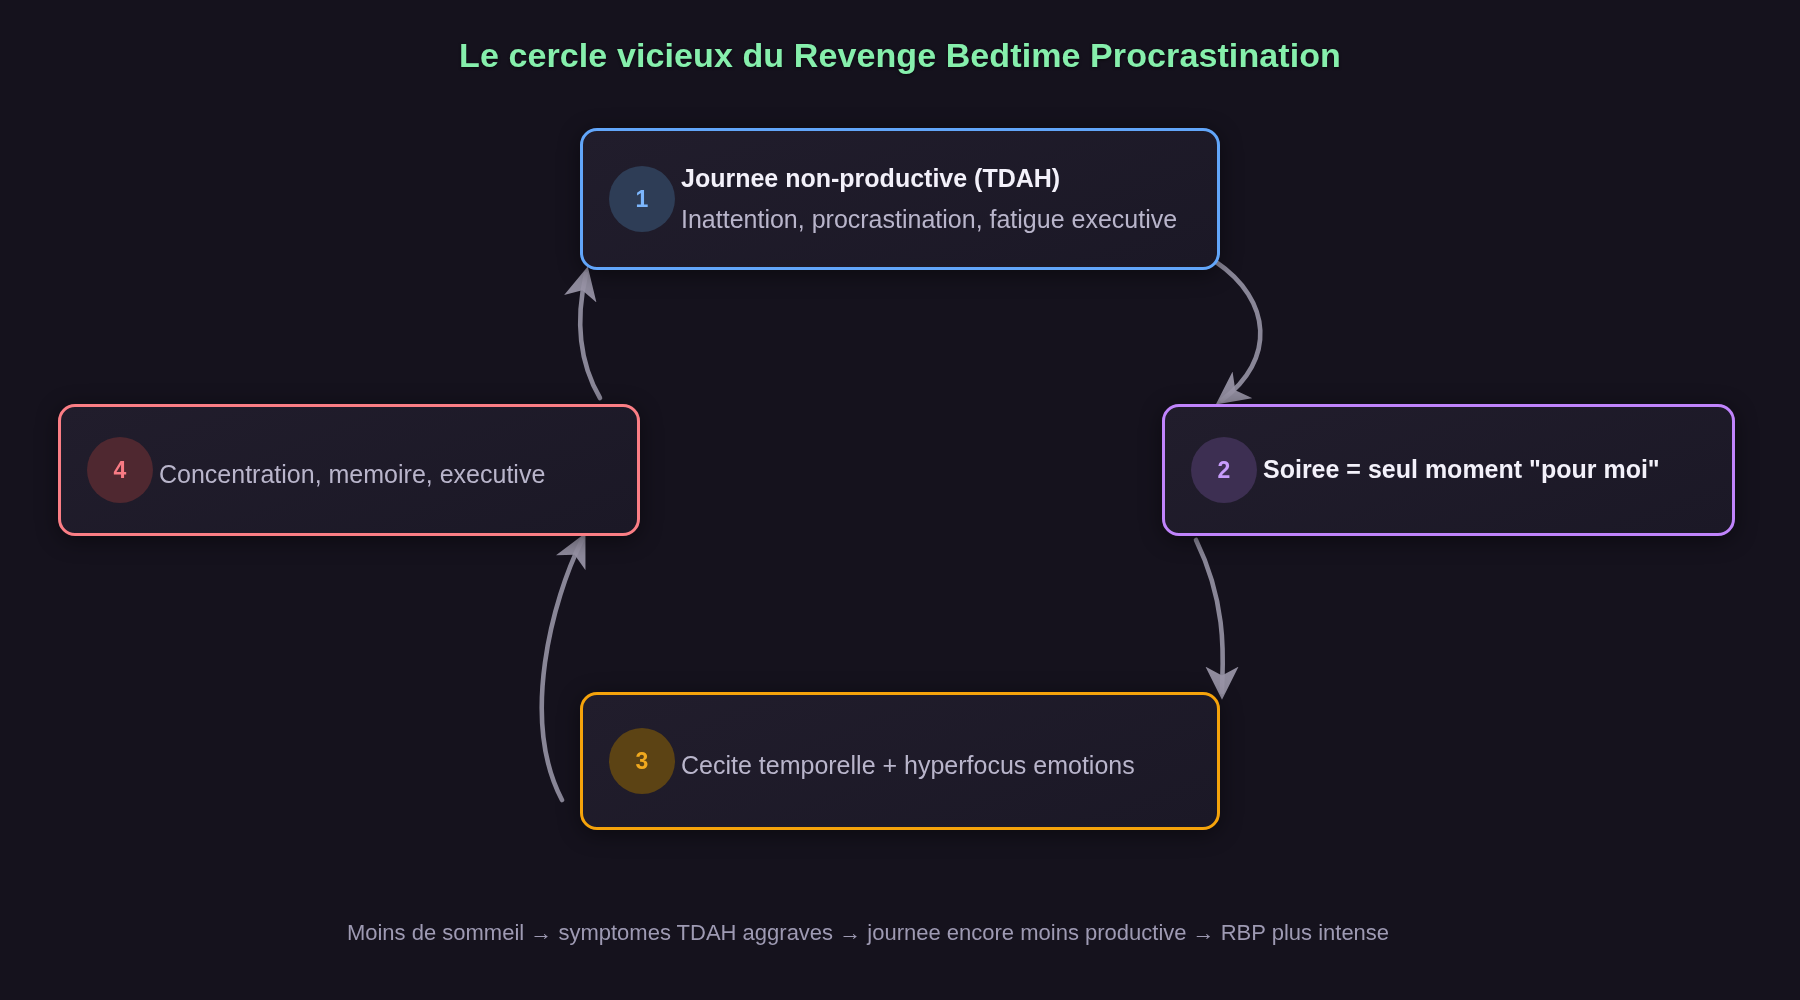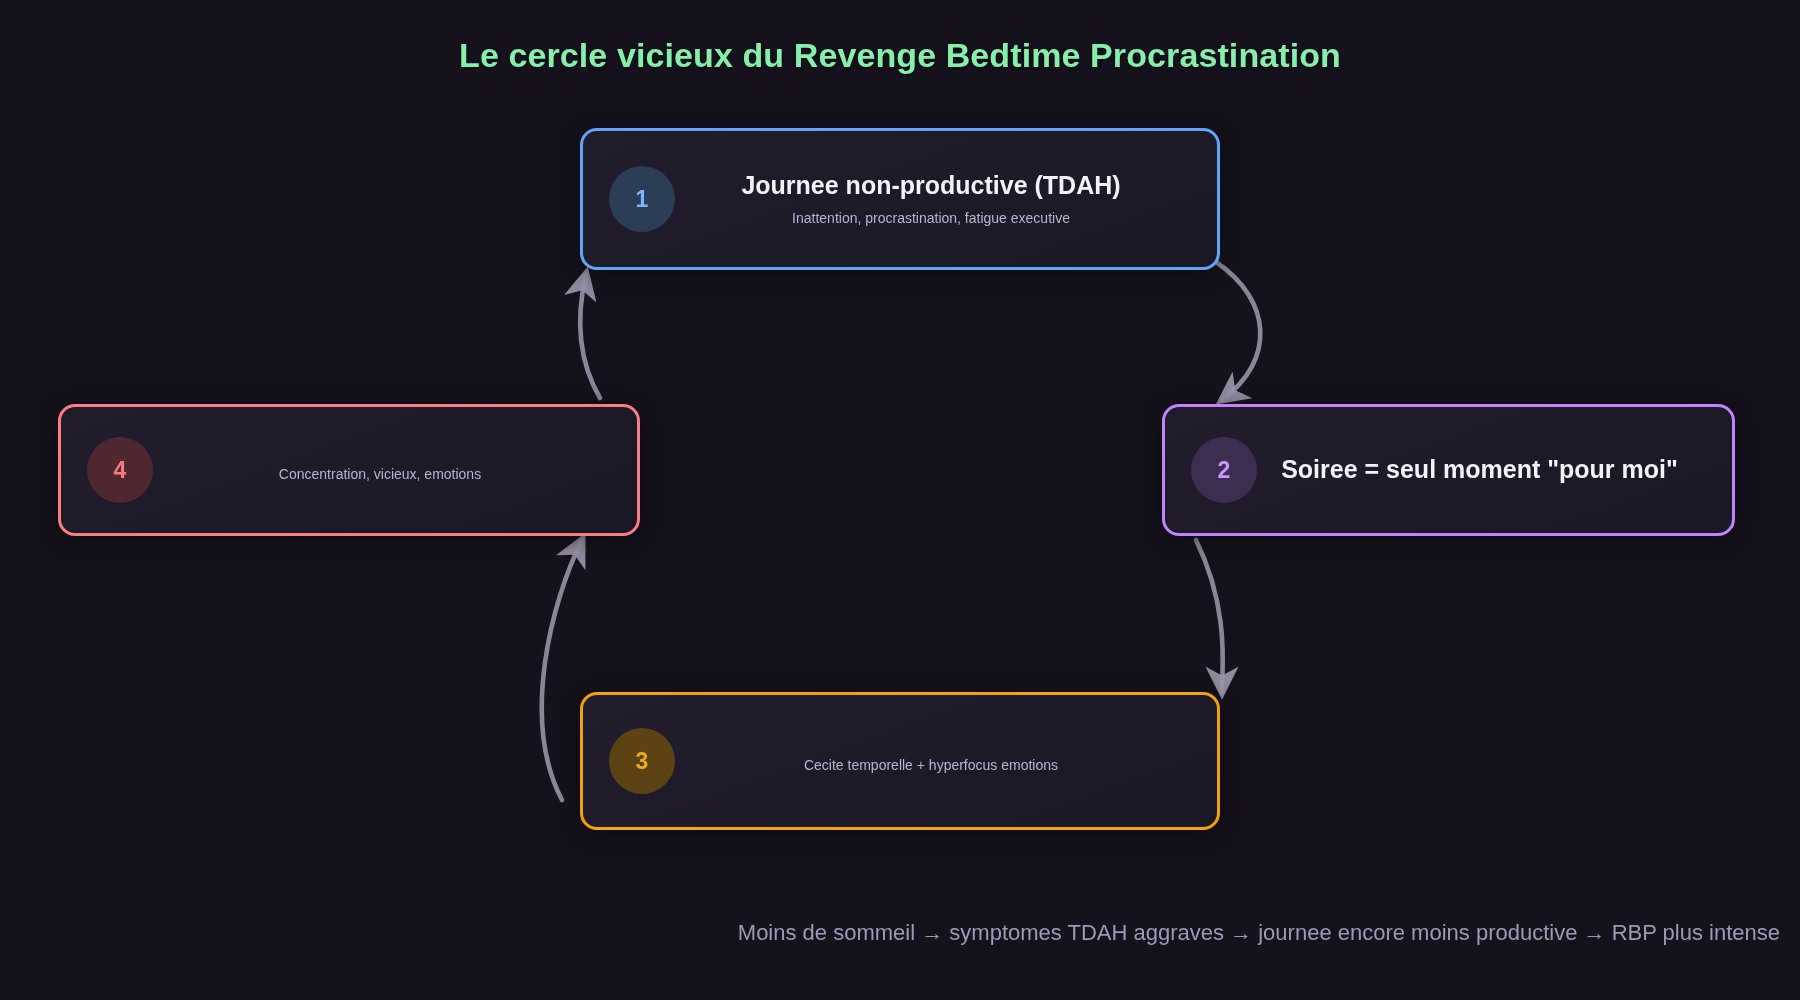--- a/index.html
+++ b/index.html
@@ -52,32 +52,31 @@
     flex: 0 0 auto;
     width: 66px; height: 66px;
     border-radius: 50%;
     display: flex; align-items: center; justify-content: center;
     font-size: 23px;
     font-weight: bold;
     margin-right: 6px;
   }
   .card-text {
     flex: 1 1 auto;
-    text-align: center;
     padding-right: 10px;
   }
   .card-title {
     font-size: 25px;
     font-weight: bold;
     color: #f3f1fa;
     line-height: 1.25;
     white-space: nowrap;
   }
   .card-sub {
-    font-size: 14px;
+    font-size: 25px;
     color: #b9b5cb;
     margin-top: 9px;
     line-height: 1.25;
     white-space: nowrap;
   }
 
   
   #card-1 { left: 580px; top: 128px; width: 640px; height: 142px;
             border-color: #62a6fa; }
   #card-1 .badge { background: #2e3d56; color: #7cb6fc; }
@@ -95,25 +94,24 @@
   
   #card-4 { left: 58px; top: 404px; width: 582px; height: 132px;
             border-color: #fb7e85; }
   #card-4 .badge { background: #4f2830; color: #f87b84; }
 
   
   #footer-note {
     position: absolute;
     left: 0; top: 920px;
     width: 1736px;
-    text-align: right;
+    text-align: center;
     font-size: 22px;
     color: #9e9ab3;
     white-space: nowrap;
-    margin-left: 44px;
   }
 </style>
 </head>
 <body>
 
 <div id="stage">
 
   <div id="page-title">Le cercle vicieux du Revenge Bedtime Procrastination</div>
 
   <svg id="arrow-layer" viewBox="0 0 1800 1000" width="1800" height="1000">
@@ -158,19 +156,19 @@
     <div class="card-text">
       <div class="card-sub">Cecite temporelle + hyperfocus emotions</div>
     </div>
   </div>
 
   <div class="card" id="card-4">
     <div class="badge">
       <span>4</span>
     </div>
     <div class="card-text">
-      <div class="card-sub">Concentration, vicieux, emotions</div>
+      <div class="card-sub">Concentration, memoire, executive</div>
     </div>
   </div>
 
   <div id="footer-note">Moins de sommeil → symptomes TDAH aggraves → journee encore moins productive → RBP plus intense</div>
 
 </div>
 
 </body></html>

